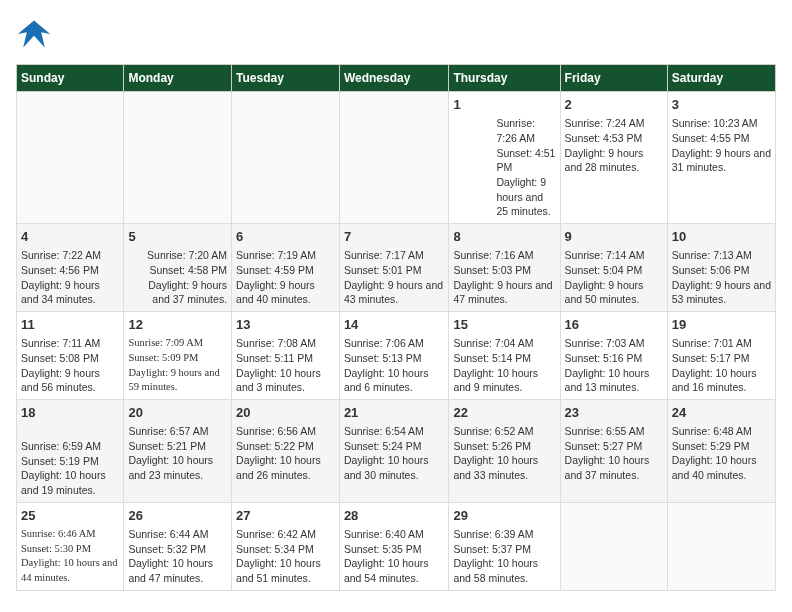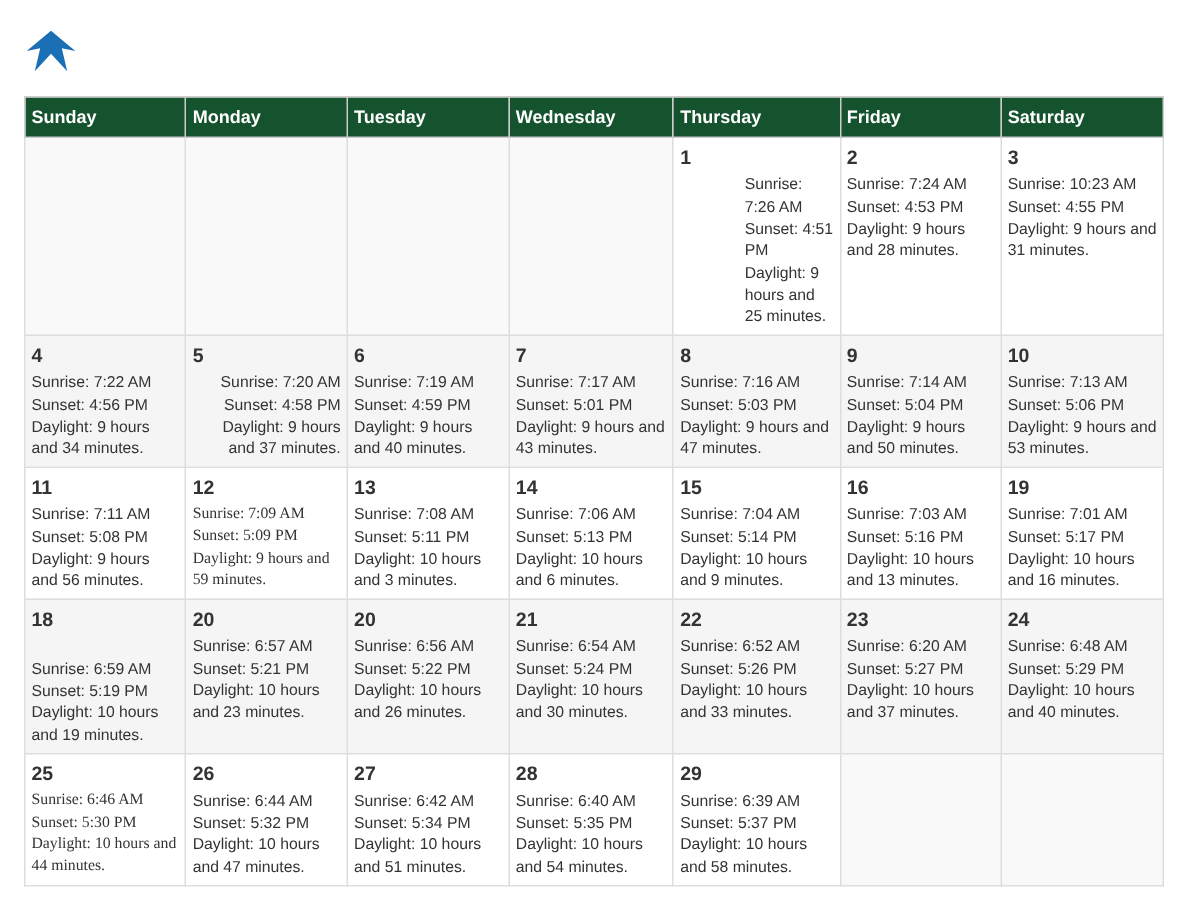--- a/index.html
+++ b/index.html
@@ -253,21 +253,21 @@
 Daylight: 10 hours and 30 minutes.</div>
         </td>
         <td>
           <span class="day-number">22</span>
           <div class="day-info" style="white-space: pre-wrap;">Sunrise: 6:52 AM
 Sunset: 5:26 PM
 Daylight: 10 hours and 33 minutes.</div>
         </td>
         <td>
           <span class="day-number">23</span>
-          <div class="day-info" style="white-space: pre-wrap;">Sunrise: 6:20 AM
+          <div class="day-info" style="white-space: pre-wrap;">Sunrise: 6:55 AM
 Sunset: 5:27 PM
 Daylight: 10 hours and 37 minutes.</div>
         </td>
         <td>
           <span class="day-number">24</span>
           <div class="day-info" style="white-space: pre-wrap;">Sunrise: 6:48 AM
 Sunset: 5:29 PM
 Daylight: 10 hours and 40 minutes.</div>
         </td>
       </tr>

